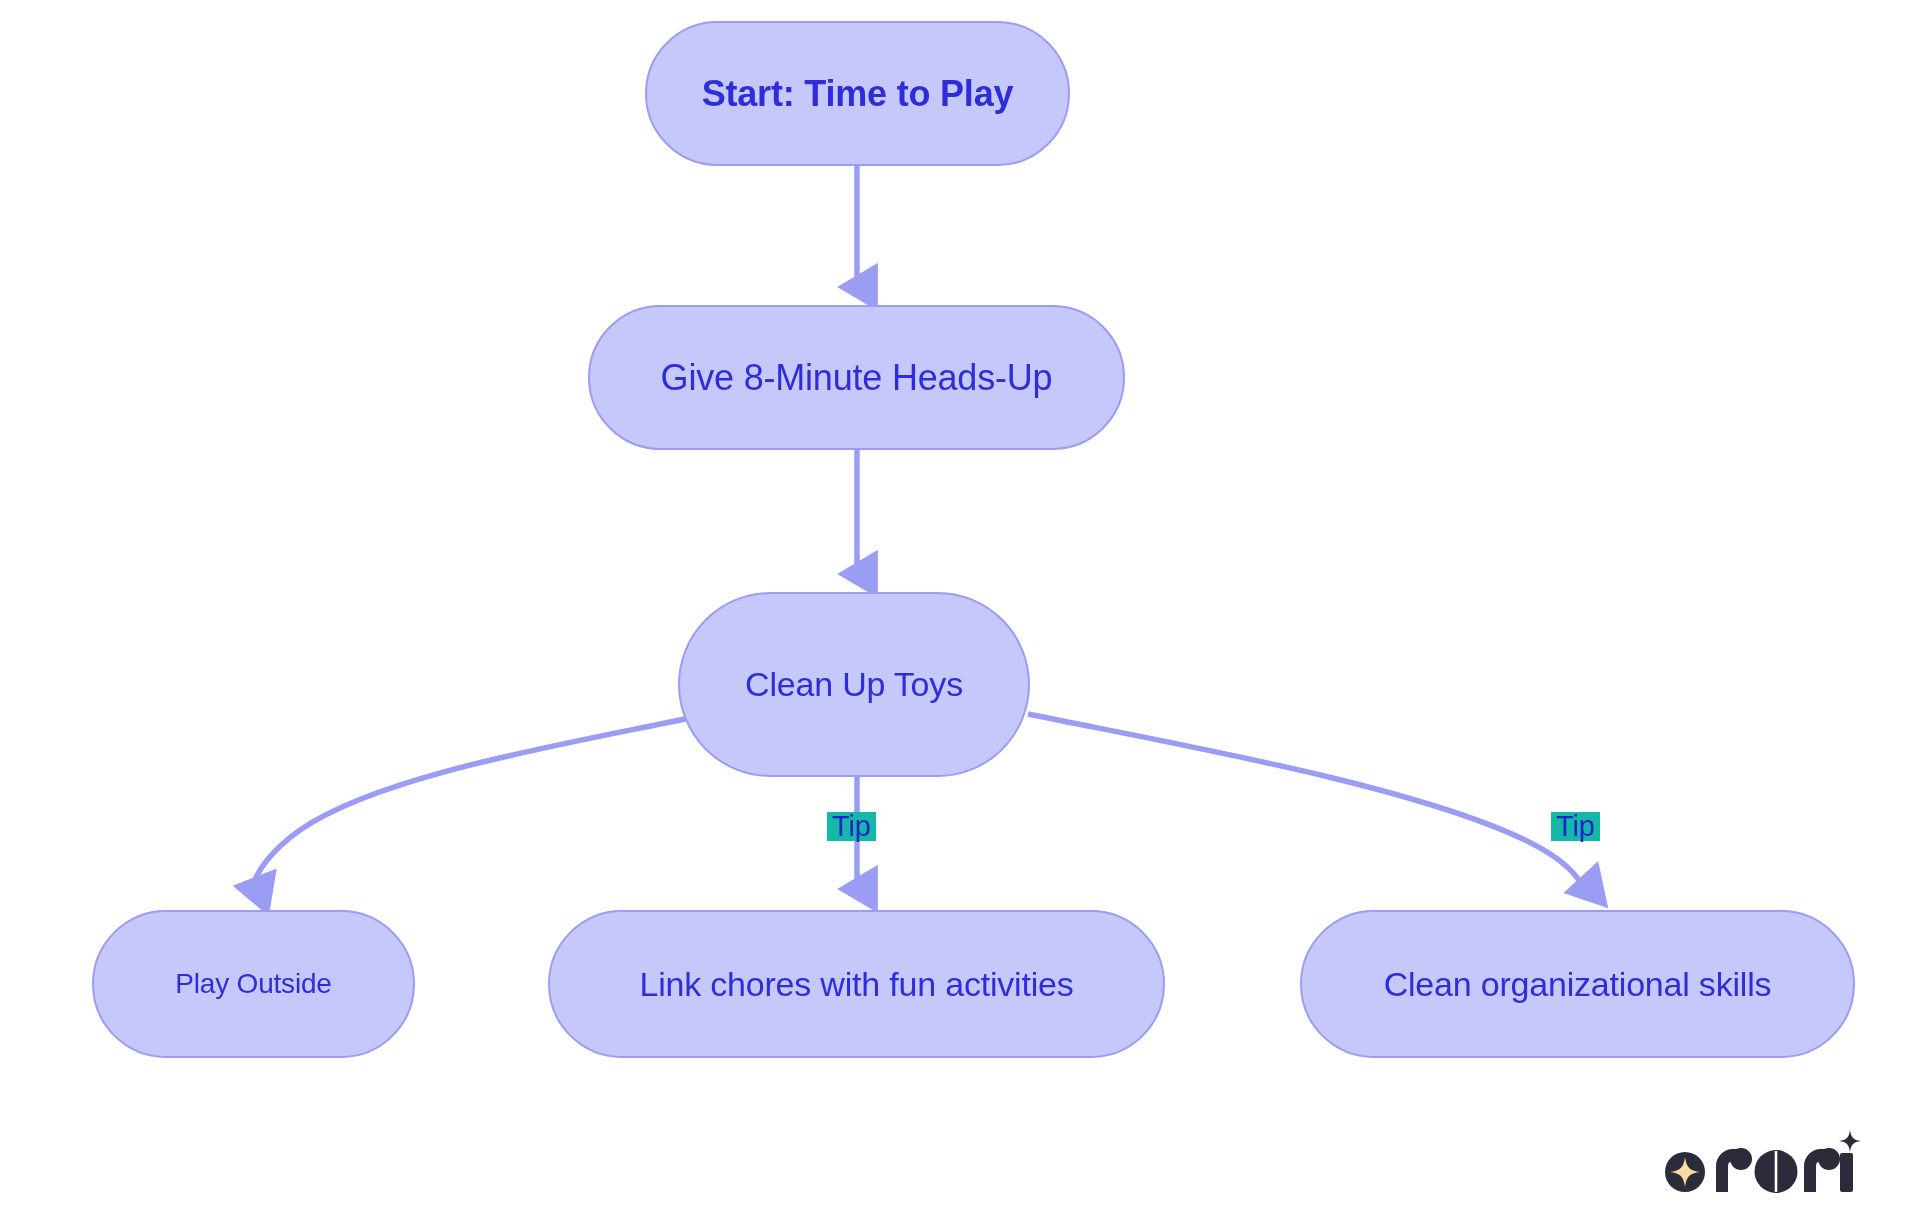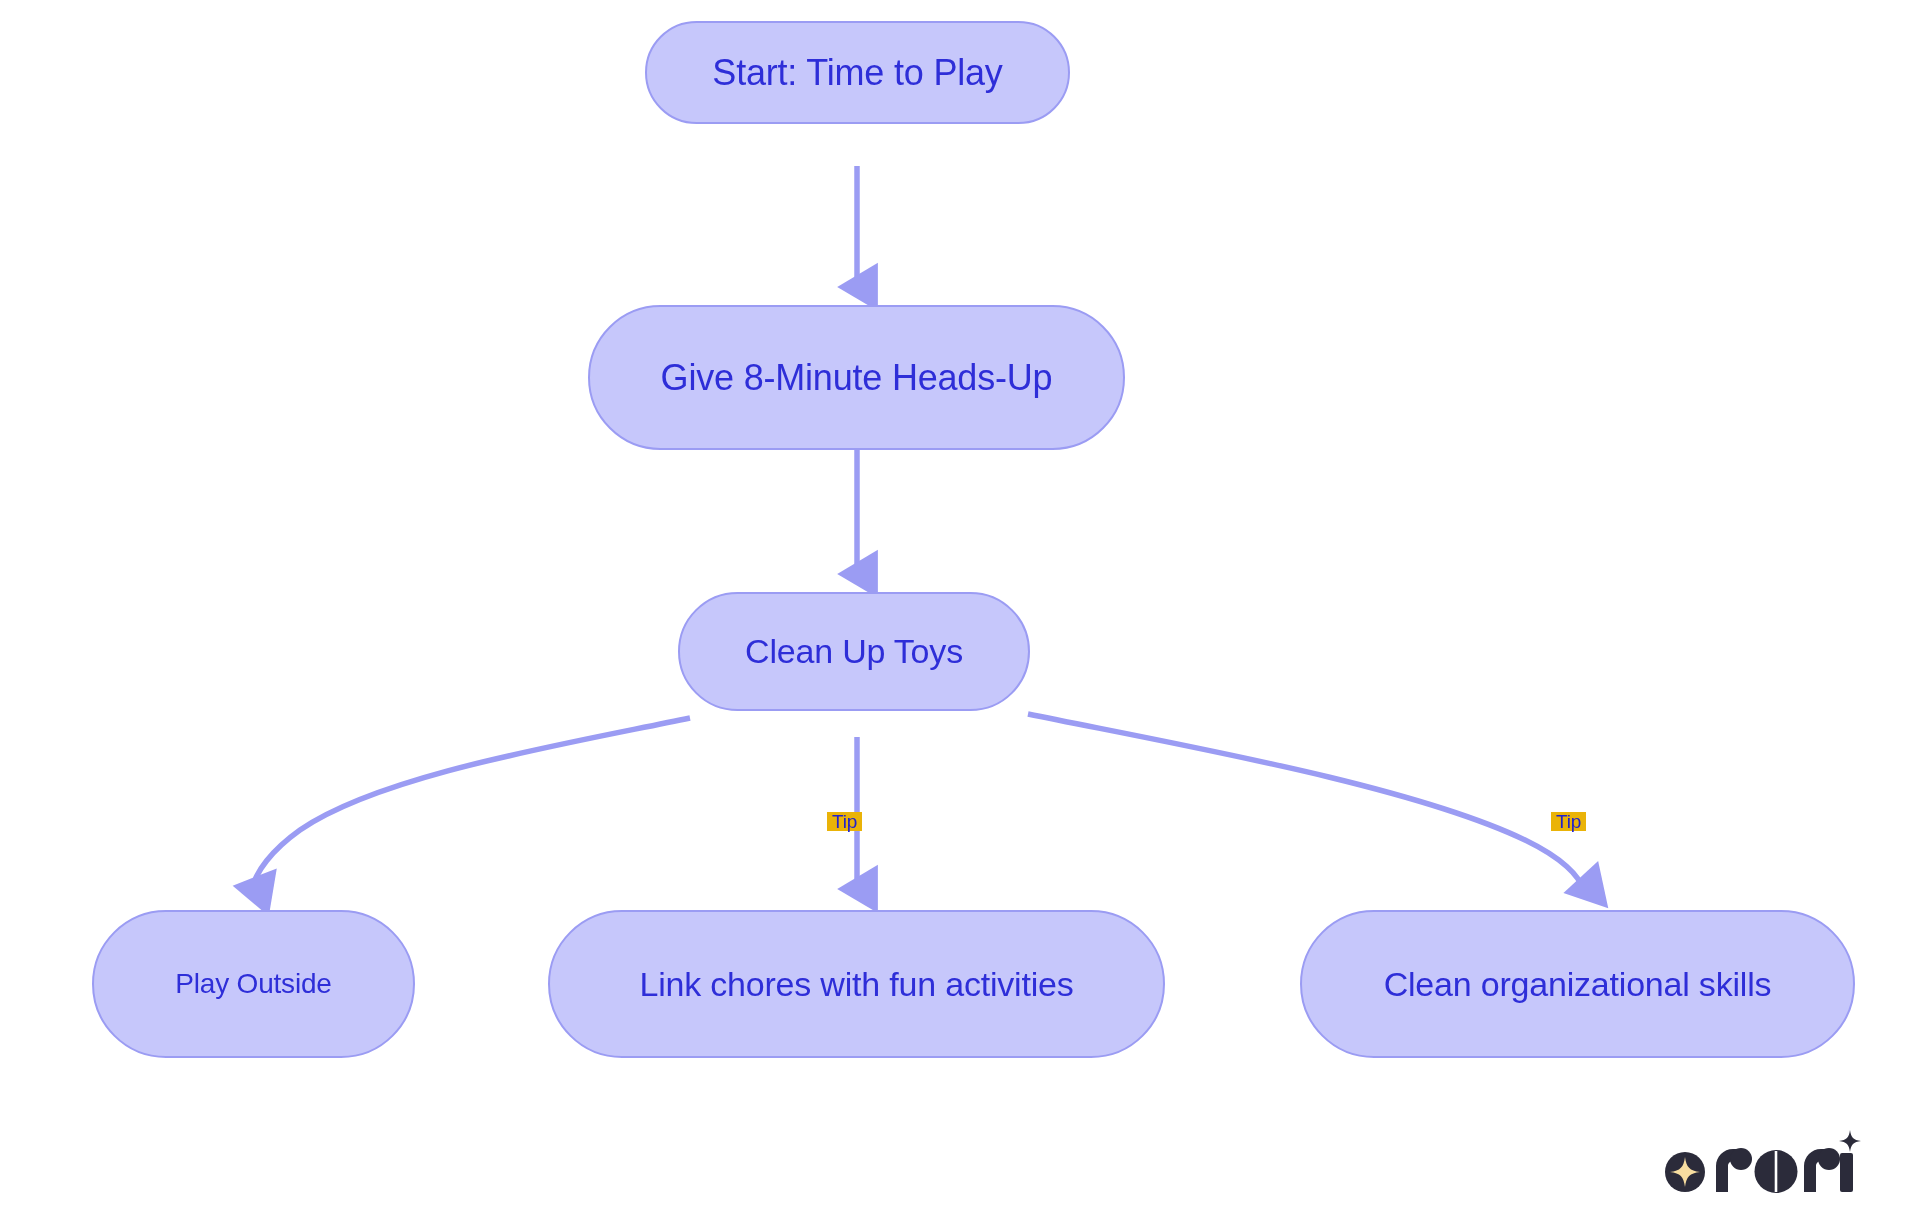--- a/index.html
+++ b/index.html
@@ -39,31 +39,31 @@
     color: #2e2ed8;
     letter-spacing: -0.2px;
     white-space: nowrap;
   }
   .node-label {
     color: #2e2ed8;
   }
   .edge-label {
     position: absolute;
     color: #2222cc;
-    font-size: 19px;
+    font-size: 29px;
     letter-spacing: -0.2px;
-    background: #eab308;
+    background: #14b8a6;
     padding: 0 5px;
     line-height: 1;
     white-space: nowrap;
   }
   
-  #node-start        { left: 645px;  top: 21px;   width: 425px; height: 103px; font-size: 36px; }
+  #node-start        { left: 645px;  top: 21px;   width: 425px; height: 145px; font-size: 36px; font-weight: bold; }
   #node-heads-up     { left: 588px;  top: 305px;  width: 537px; height: 145px; font-size: 36px; }
-  #node-clean-up     { left: 678px;  top: 592px;  width: 352px; height: 119px; font-size: 34px; }
+  #node-clean-up     { left: 678px;  top: 592px;  width: 352px; height: 185px; font-size: 34px; }
   #node-play-outside { left: 92px;   top: 910px;  width: 323px; height: 148px; font-size: 28px; }
   #node-link-chores  { left: 548px;  top: 910px;  width: 617px; height: 148px; font-size: 34px; text-align: right; }
   #node-teach-org    { left: 1300px; top: 910px;  width: 555px; height: 148px; font-size: 34px; }
 
   
   #label-tip-middle { left: 827px;  top: 812px; }
   #label-tip-right  { left: 1551px; top: 812px; }
 
   
   #brand-logo {

